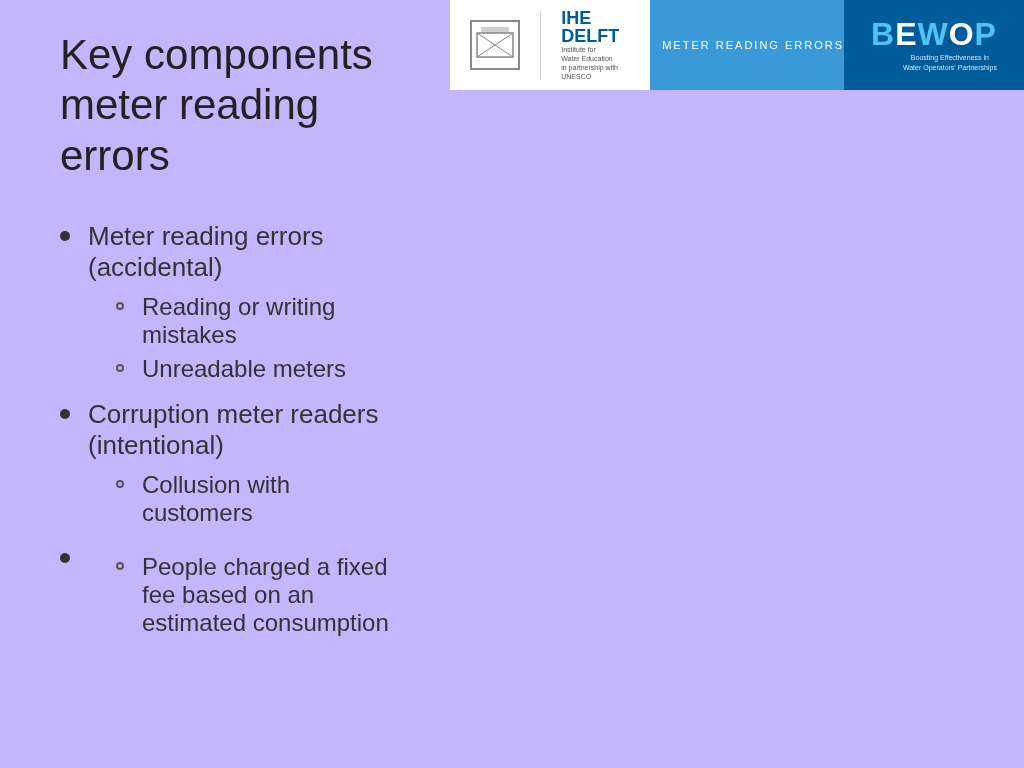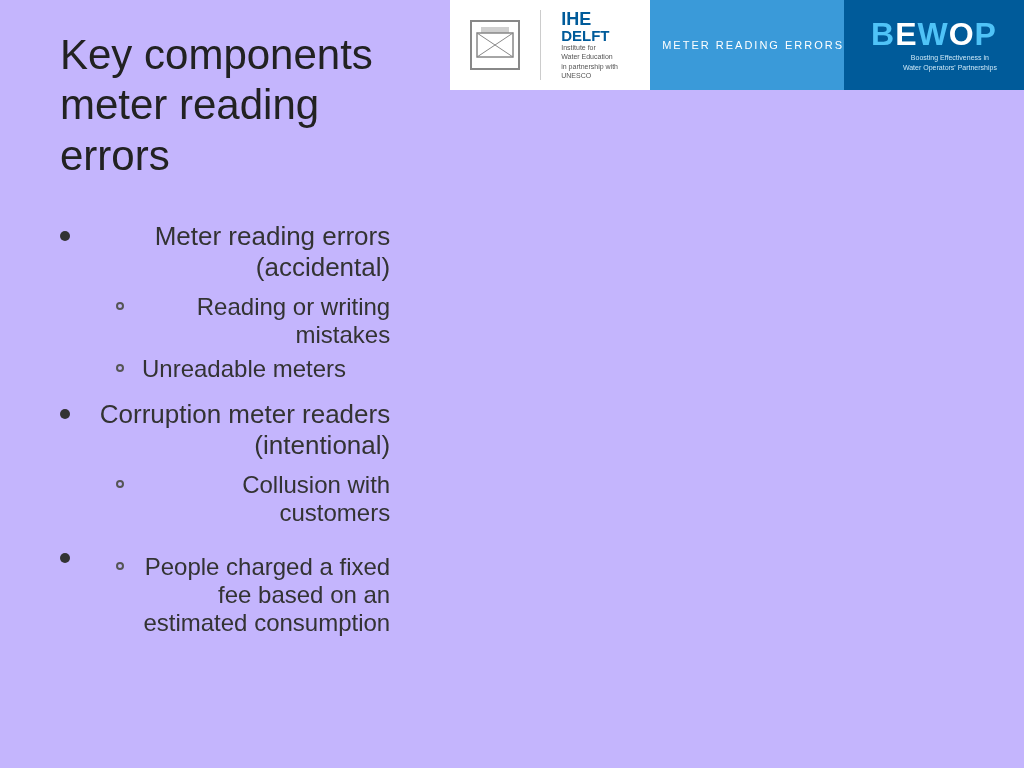--- a/index.html
+++ b/index.html
@@ -34,21 +34,20 @@
       font-size: 42px;
       font-weight: 300;
       color: #222222;
       margin-bottom: 40px;
       line-height: 1.2;
     }
 
     .bullet-list {
       list-style: none;
       padding: 0;
-      text-align: right;
     }
 
     .bullet-list > li {
       font-size: 26px;
       color: #333333;
       margin-bottom: 10px;
       display: flex;
       align-items: flex-start;
       font-weight: 400;
     }
@@ -137,21 +136,21 @@
     }
 
     .ihe-main {
       font-size: 18px;
       font-weight: bold;
       color: #005b9a;
       line-height: 1;
     }
 
     .ihe-delft {
-      font-size: 15px;
+      font-size: 18px;
       font-weight: bold;
       color: #005b9a;
       line-height: 1;
     }
 
     .ihe-sub {
       font-size: 7px;
       color: #555;
       max-width: 80px;
     }

